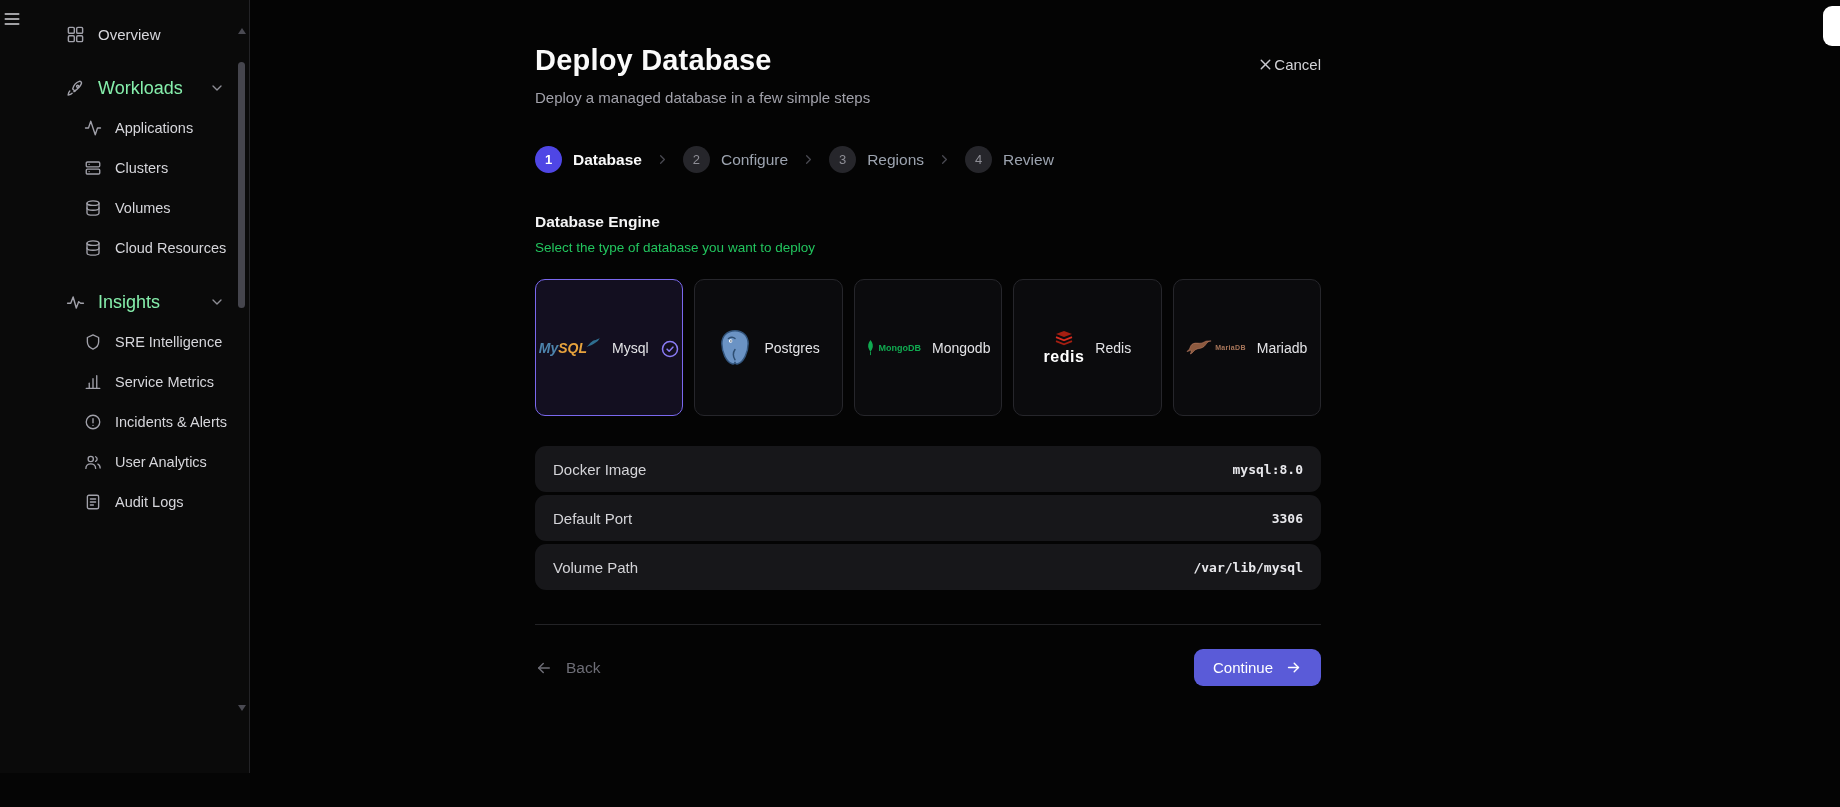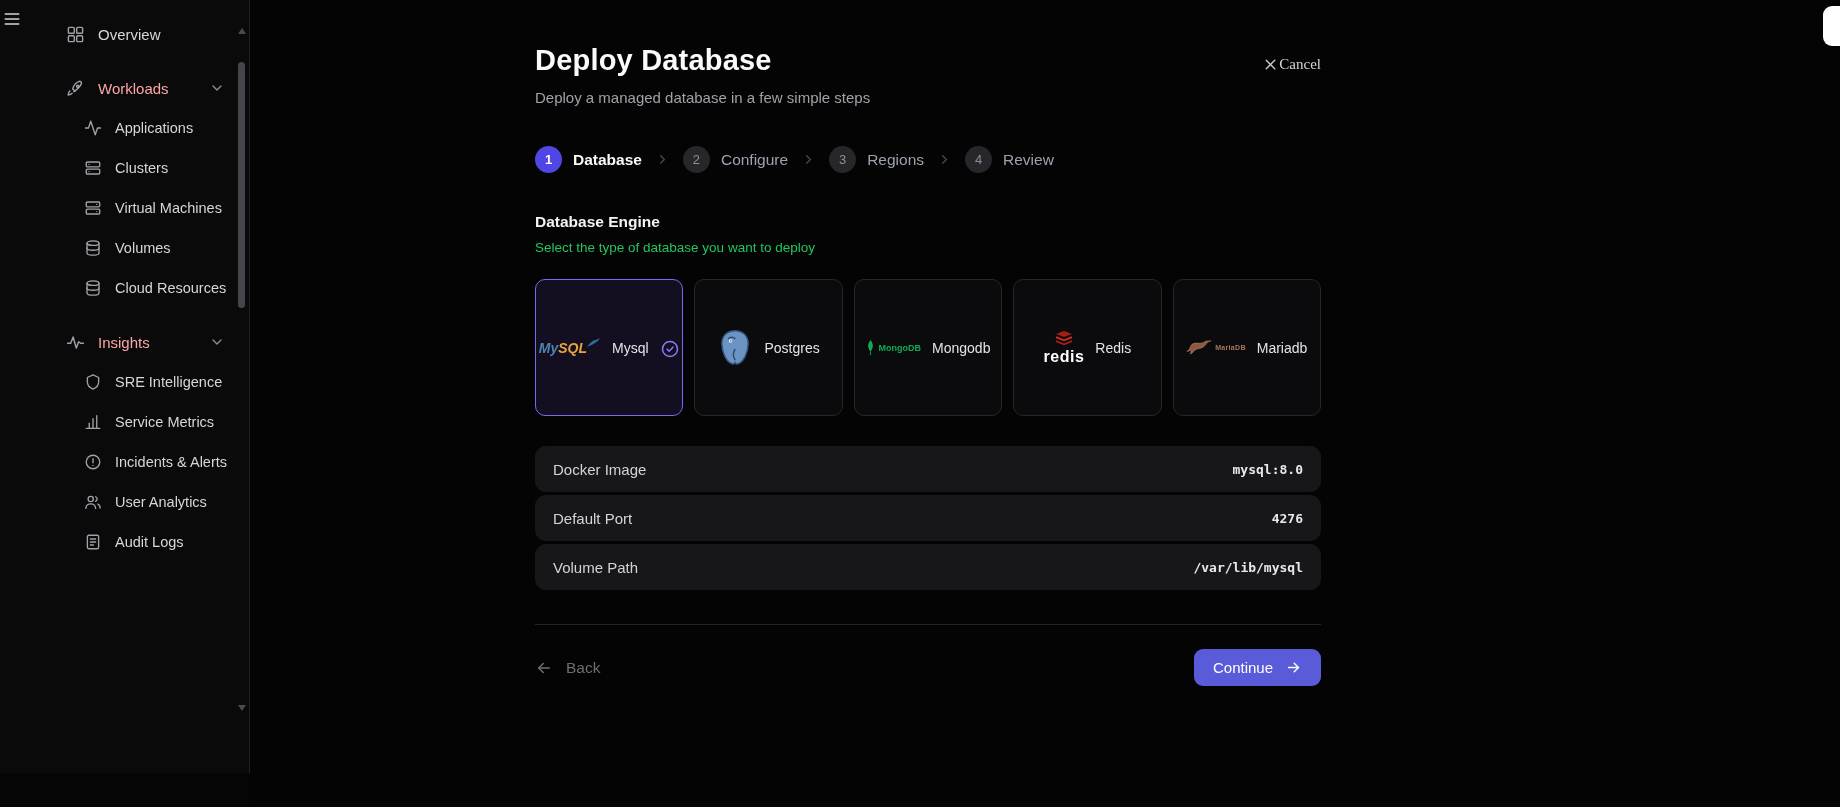--- a/index.html
+++ b/index.html
@@ -23,21 +23,21 @@
   .sb-top { height: 32px; display: flex; justify-content: flex-end; align-items: center; padding: 6px 24px 0 0; }
   .hamburger { background: none; border: none; color: #d4d4d8; cursor: pointer; padding: 2px; }
   .sb-nav { flex: 1; padding: 14px 14px 0 8px; overflow: hidden; }
   .sb-item {
     display: flex; align-items: center; gap: 13px;
     height: 40px; padding: 0 10px; border-radius: 8px;
     color: #d6d6db; font-size: 15px; cursor: pointer; white-space: nowrap;
   }
   .sb-item .icon { color: #a1a1aa; flex: 0 0 auto; }
   .sb-item .chev { margin-left: auto; color: #8e8e96; }
-  .sb-item.group { margin-top: 14px; color: #fca5a5; font-size: 15px; }
+  .sb-item.group { margin-top: 14px; color: #86efac; font-size: 18px; }
   .sb-item.sub { margin-left: 18px; font-size: 14.5px; height: 40px; }
   .sb-footer {
     border-top: 1px solid #232326; height: 58px;
     display: flex; align-items: center; padding: 0 14px;
   }
   .sb-footer .sb-item { width: 100%; }
   
   .sb-scrollbar { position: absolute; top: 28px; bottom: 62px; right: 2px; width: 10px; }
   .sb-arrow { position: absolute; left: 1px; width: 0; height: 0; border-left: 4px solid transparent; border-right: 4px solid transparent; }
   .sb-arrow.up { top: 0; border-bottom: 6px solid #4a4a52; }
@@ -47,21 +47,21 @@
   
   .main { flex: 1; position: relative; background: #040404; }
   .content { width: 786px; margin-left: 285px; padding-top: 44px; }
 
   .head-row { display: flex; justify-content: space-between; align-items: flex-start; }
   .page-title { font-size: 29px; font-weight: 700; color: #fafafa; letter-spacing: .2px; }
   .page-subtitle { margin-top: 12px; font-size: 15px; color: #a1a1aa; }
   .cancel-btn {
     display: flex; align-items: center; 
     background: none; border: none; color: #d4d4d8; font-size: 15px;
-    cursor: pointer; margin-top: 12px; font-family: Liberation Serif, serif;
+    cursor: pointer; margin-top: 12px; font-family: Liberation Sans, sans-serif;
   }
   .cancel-btn .icon { color: #c9c9cf; }
 
   
   .stepper { display: flex; align-items: center; margin-top: 40px; gap: 13px; }
   .step { display: flex; align-items: center; gap: 11px; cursor: pointer; }
   .step-num {
     width: 27px; height: 27px; border-radius: 50%;
     display: flex; align-items: center; justify-content: center;
     font-size: 13px; background: #26262b; color: #8e8e96;
@@ -189,31 +189,20 @@
         <svg width="18" height="18" viewBox="0 0 24 24" fill="none" stroke="currentColor" stroke-width="1.8" stroke-linecap="round" stroke-linejoin="round">
             <rect x="3" y="4" width="18" height="6.5" rx="1.5"></rect>
             <rect x="3" y="13.5" width="18" height="6.5" rx="1.5"></rect>
             <line x1="6.8" y1="7.2" x2="6.81" y2="7.2"></line>
             <line x1="6.8" y1="16.8" x2="6.81" y2="16.8"></line>
           </svg>
       </span>
       <span class="lbl">Clusters</span>
     </div>
 
-    <div class="sb-item sub">
-      <span class="icon">
-        <svg width="18" height="18" viewBox="0 0 24 24" fill="none" stroke="currentColor" stroke-width="1.8" stroke-linecap="round" stroke-linejoin="round">
-            <rect x="3" y="4" width="18" height="6.5" rx="1.5"></rect>
-            <rect x="3" y="13.5" width="18" height="6.5" rx="1.5"></rect>
-            <line x1="17.2" y1="7.2" x2="17.21" y2="7.2"></line>
-            <line x1="17.2" y1="16.8" x2="17.21" y2="16.8"></line>
-          </svg>
-      </span>
-      <span class="lbl">Virtual Machines</span>
-    </div>
 
     <div class="sb-item sub">
       <span class="icon">
         <svg width="18" height="18" viewBox="0 0 24 24" fill="none" stroke="currentColor" stroke-width="1.8" stroke-linecap="round" stroke-linejoin="round">
             <ellipse cx="12" cy="5.5" rx="8" ry="3"></ellipse>
             <path d="M4 5.5v13c0 1.7 3.6 3 8 3s8-1.3 8-3v-13"></path>
             <path d="M4 12c0 1.7 3.6 3 8 3s8-1.3 8-3"></path>
           </svg>
       </span>
       <span class="lbl">Volumes</span>
@@ -439,21 +428,21 @@
 
     </div>
 
     <div class="details">
       <div class="detail-row">
         <span class="detail-label">Docker Image</span>
         <span class="detail-value">mysql:8.0</span>
       </div>
       <div class="detail-row">
         <span class="detail-label">Default Port</span>
-        <span class="detail-value">4276</span>
+        <span class="detail-value">3306</span>
       </div>
       <div class="detail-row">
         <span class="detail-label">Volume Path</span>
         <span class="detail-value">/var/lib/mysql</span>
       </div>
     </div>
 
     <hr class="divider">
 
     <div class="footer-row">

